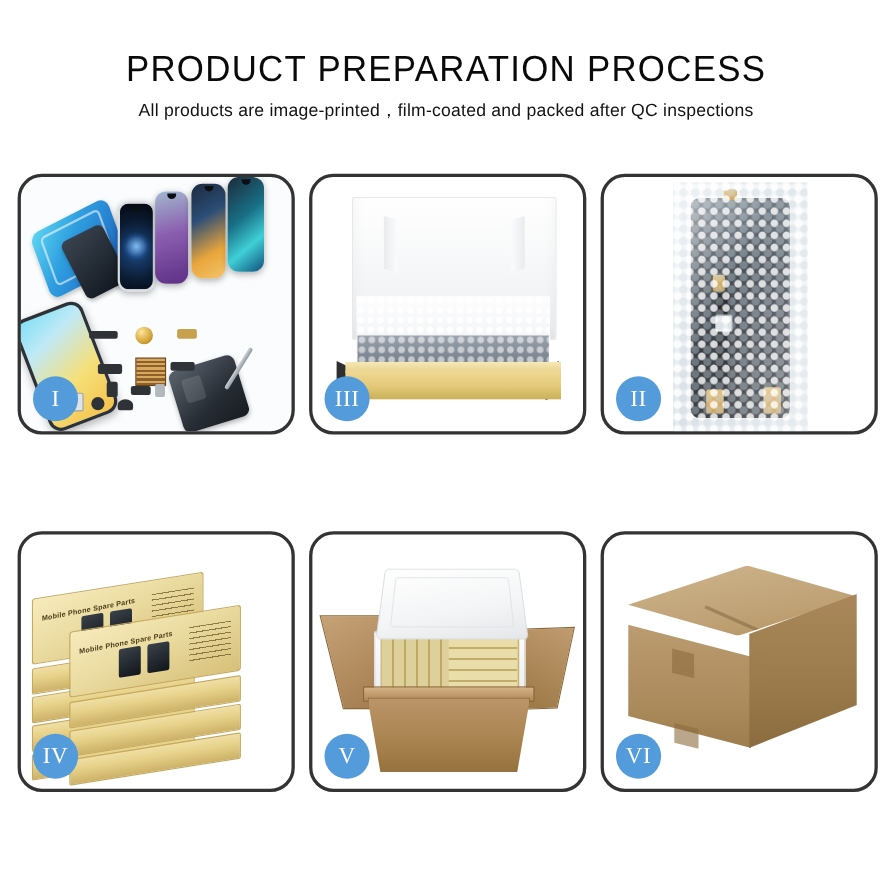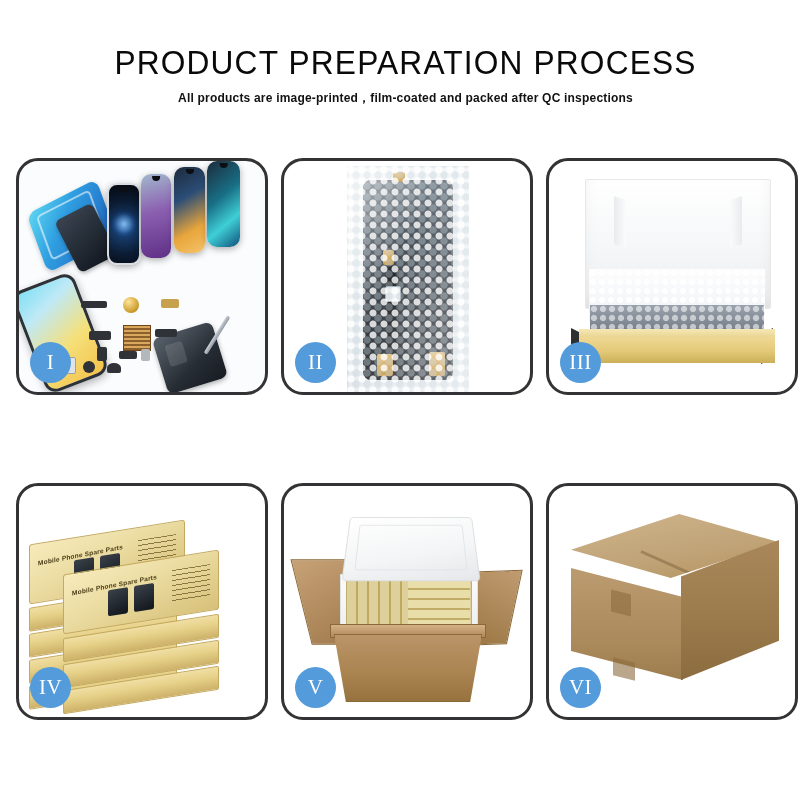--- a/index.html
+++ b/index.html
@@ -30,22 +30,22 @@
     font-weight: 500;
     letter-spacing: 1.2px;
     color: #0a0a0a;
     line-height: 1.15;
     white-space: nowrap;
     transform: scaleX(0.96);
   }
   .page-subtitle {
     margin: 0;
     padding-top: 9px;
-    font-size: 12px;
-    font-weight: 700;
+    font-size: 16px;
+    font-weight: 400;
     letter-spacing: 0.2px;
     color: #121212;
     line-height: 1.2;
     white-space: nowrap;
   }
 
   
   .grid {
     position: absolute;
     left: 16px;
@@ -487,53 +487,53 @@
         <div class="pc-part" style="left:78px;top:186px;width:10px;height:14px;"></div>
         <div class="pc-part" style="left:100px;top:190px;width:18px;height:8px;"></div>
         <div class="pc-part" style="left:122px;top:188px;width:9px;height:12px;background:#b3b8bd;"></div>
         <div class="pc-part" style="left:64px;top:200px;width:12px;height:12px;border-radius:50%;"></div>
         <div class="pc-part" style="left:88px;top:202px;width:14px;height:10px;border-radius:50% 50% 2px 2px;"></div>
         <div class="pc-part" style="left:44px;top:196px;width:11px;height:15px;background:#dfe3e7;border:1px solid #9aa1a8;"></div>
       </div>
       <div class="badge">I</div>
     </div>
 
+    <div class="panel p3">
+      <div class="panel-photo">
+        <div class="b3-lid">
+          <div class="b3-lid-tab-l"></div>
+          <div class="b3-lid-tab-r"></div>
+        </div>
+        <div class="b3-foam"></div>
+        <div class="b3-bubble-tray"></div>
+        <div class="b3-box-side-l"></div>
+        <div class="b3-box-side-r"></div>
+        <div class="b3-box-lip"></div>
+        <div class="b3-box-front"></div>
+      </div>
+      <div class="badge">III</div>
+    </div>
+
     <div class="panel p2">
       <div class="panel-photo">
         <div class="bw-bag">
           <div class="bw-screen"></div>
           <div class="bw-flex"></div>
           <div class="bw-chip"></div>
           <div class="bw-conn c1"></div>
           <div class="bw-conn c2"></div>
           <div class="bw-conn c3"></div>
           <div class="bw-conn c4"></div>
           <div class="bw-bubbles"></div>
           <div class="bw-sheen"></div>
         </div>
       </div>
       <div class="badge">II</div>
     </div>
 
-    <div class="panel p3">
-      <div class="panel-photo">
-        <div class="b3-lid">
-          <div class="b3-lid-tab-l"></div>
-          <div class="b3-lid-tab-r"></div>
-        </div>
-        <div class="b3-foam"></div>
-        <div class="b3-bubble-tray"></div>
-        <div class="b3-box-side-l"></div>
-        <div class="b3-box-side-r"></div>
-        <div class="b3-box-lip"></div>
-        <div class="b3-box-front"></div>
-      </div>
-      <div class="badge">III</div>
-    </div>
-
     <div class="panel p4">
       <div class="panel-photo">
         <div class="st">
           <div class="st-box back" style="left:4px;  top:92px;"></div>
           <div class="st-box back" style="left:4px;  top:118px;"></div>
           <div class="st-box back" style="left:4px;  top:144px;"></div>
           <div class="st-box back" style="left:4px;  top:170px;"></div>
 
           <div class="st-lid" style="left:4px; top:28px;">
             <span class="lid-title">Mobile Phone Spare Parts</span>

